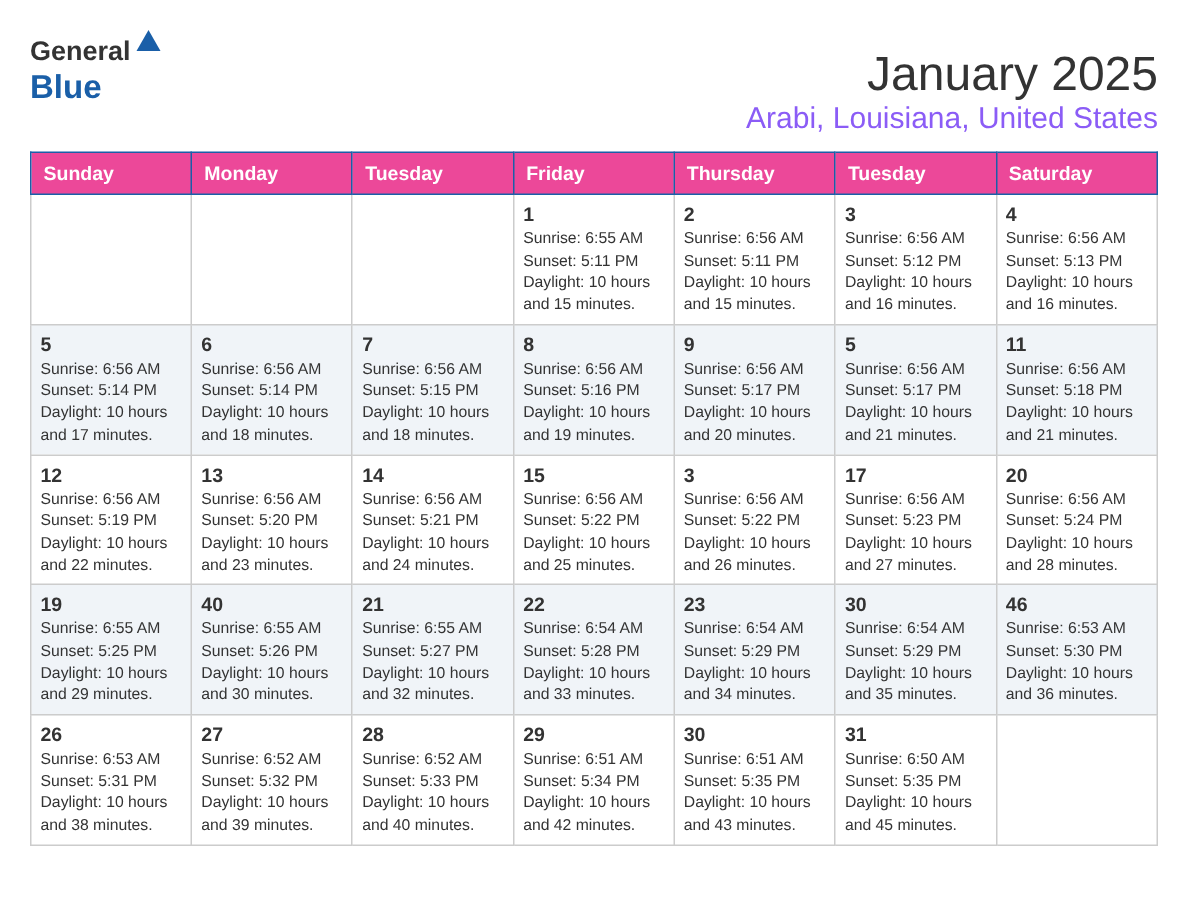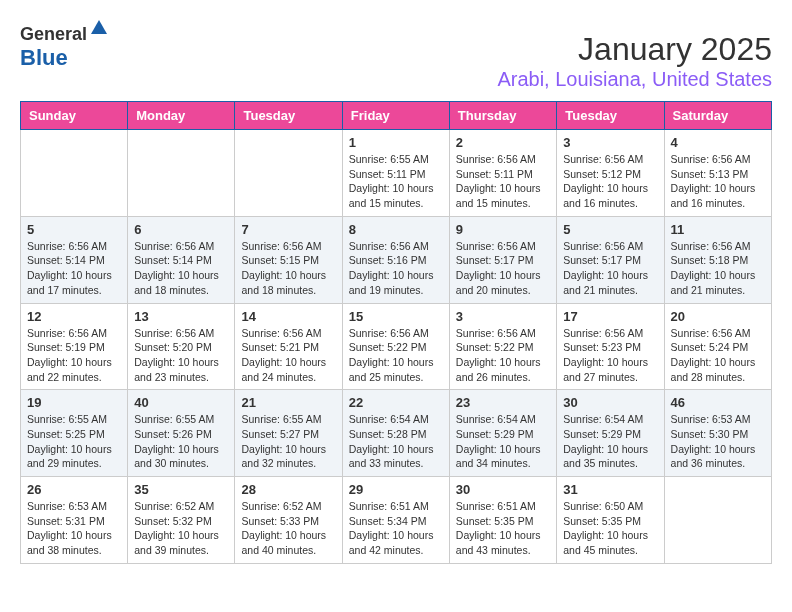--- a/index.html
+++ b/index.html
@@ -238,21 +238,21 @@
           <div class="day-number">46</div>
           <div class="day-info">Sunrise: 6:53 AM<br>Sunset: 5:30 PM<br>Daylight: 10 hours<br>and 36 minutes.</div>
         </td>
       </tr>
       <tr class="week-row normal-row">
         <td>
           <div class="day-number">26</div>
           <div class="day-info">Sunrise: 6:53 AM<br>Sunset: 5:31 PM<br>Daylight: 10 hours<br>and 38 minutes.</div>
         </td>
         <td>
-          <div class="day-number">35</div>
+          <div class="day-number">27</div>
           <div class="day-info">Sunrise: 6:52 AM<br>Sunset: 5:32 PM<br>Daylight: 10 hours<br>and 39 minutes.</div>
         </td>
         <td>
           <div class="day-number">28</div>
           <div class="day-info">Sunrise: 6:52 AM<br>Sunset: 5:33 PM<br>Daylight: 10 hours<br>and 40 minutes.</div>
         </td>
         <td>
           <div class="day-number">29</div>
           <div class="day-info">Sunrise: 6:51 AM<br>Sunset: 5:34 PM<br>Daylight: 10 hours<br>and 42 minutes.</div>
         </td>

